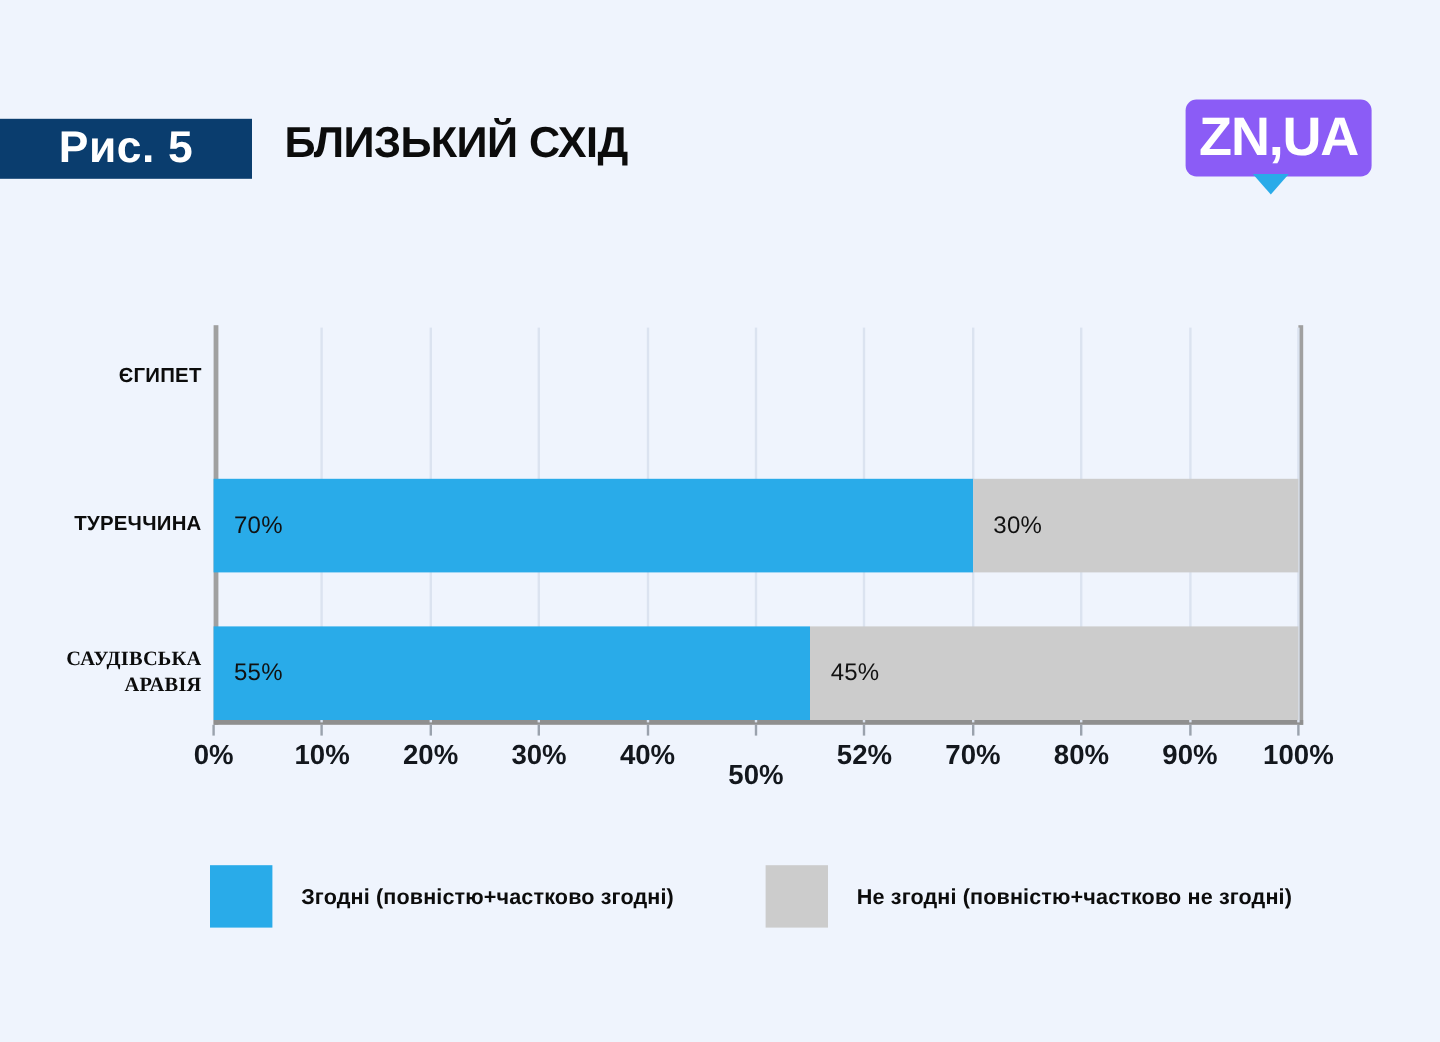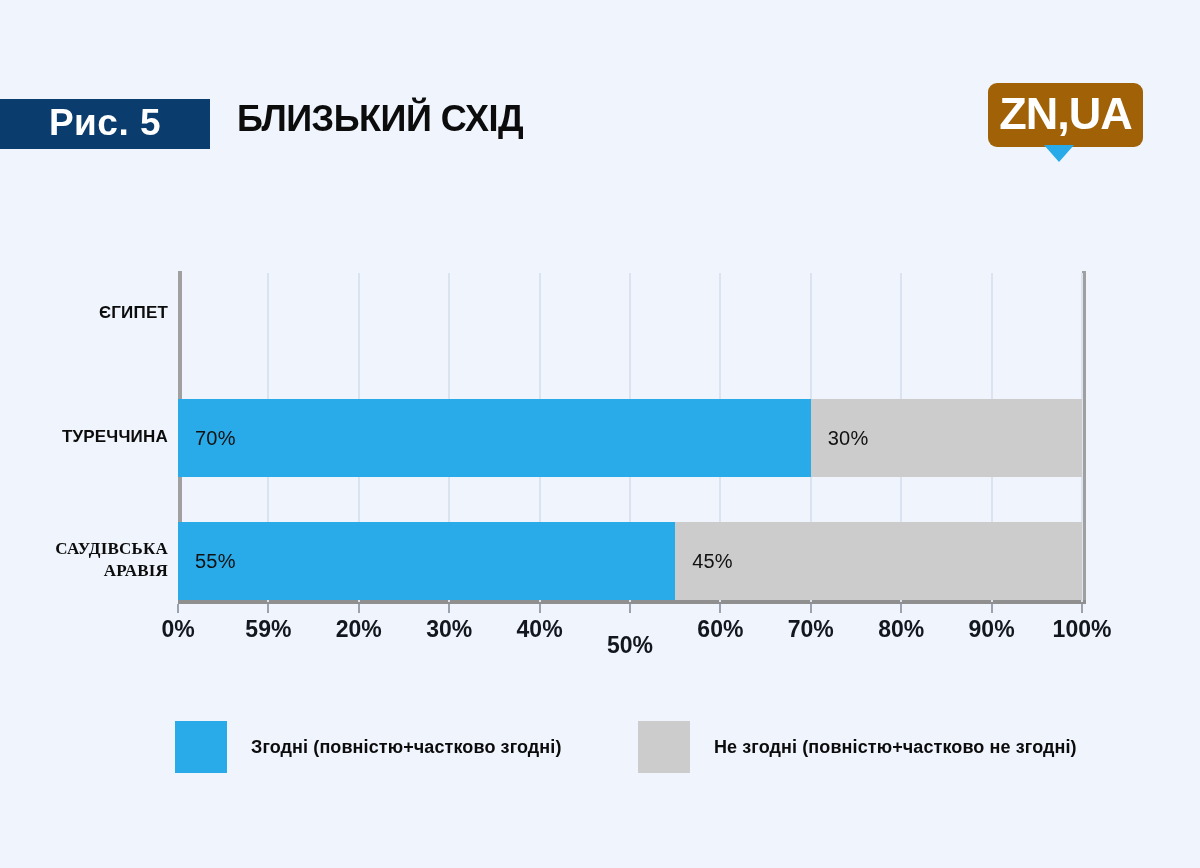--- a/index.html
+++ b/index.html
@@ -59,21 +59,21 @@
     top: 83px;
     width: 155px;
     height: 64px;
   }
   #logo-box {
     position: absolute;
     left: 0;
     top: 0;
     width: 155px;
     height: 64px;
-    background: #a16207;
+    background: #8b5cf6;
     border-radius: 9px;
     display: flex;
     align-items: center;
     justify-content: center;
   }
   #logo-text {
     color: #ffffff;
     font-size: 45px;
     font-weight: bold;
     letter-spacing: -1px;
@@ -289,31 +289,31 @@
         <div class="seg seg-disagree" style="left: 497.2px; width: 406.8px; background: rgb(204, 204, 204);">
           <span class="seg-label">45%</span>
         </div>
       </div>
     </div>
 
   <div id="xaxis">
       <div class="xtick-mark" style="left: -1px;"></div>
       <div class="xtick-label" style="left: 0px;">0%</div>
       <div class="xtick-mark" style="left: 89.4px;"></div>
-      <div class="xtick-label" style="left: 90.4px;">59%</div>
+      <div class="xtick-label" style="left: 90.4px;">10%</div>
       <div class="xtick-mark" style="left: 179.8px;"></div>
       <div class="xtick-label" style="left: 180.8px;">20%</div>
       <div class="xtick-mark" style="left: 270.2px;"></div>
       <div class="xtick-label" style="left: 271.2px;">30%</div>
       <div class="xtick-mark" style="left: 360.6px;"></div>
       <div class="xtick-label" style="left: 361.6px;">40%</div>
       <div class="xtick-mark" style="left: 451px;"></div>
       <div class="xtick-label" style="left: 452px; margin-top: 16px;">50%</div>
       <div class="xtick-mark" style="left: 541.4px;"></div>
-      <div class="xtick-label" style="left: 542.4px;">60%</div>
+      <div class="xtick-label" style="left: 542.4px;">52%</div>
       <div class="xtick-mark" style="left: 631.8px;"></div>
       <div class="xtick-label" style="left: 632.8px;">70%</div>
       <div class="xtick-mark" style="left: 722.2px;"></div>
       <div class="xtick-label" style="left: 723.2px;">80%</div>
       <div class="xtick-mark" style="left: 812.6px;"></div>
       <div class="xtick-label" style="left: 813.6px;">90%</div>
       <div class="xtick-mark" style="left: 903px;"></div>
       <div class="xtick-label" style="left: 904px;">100%</div>
     </div>
 

